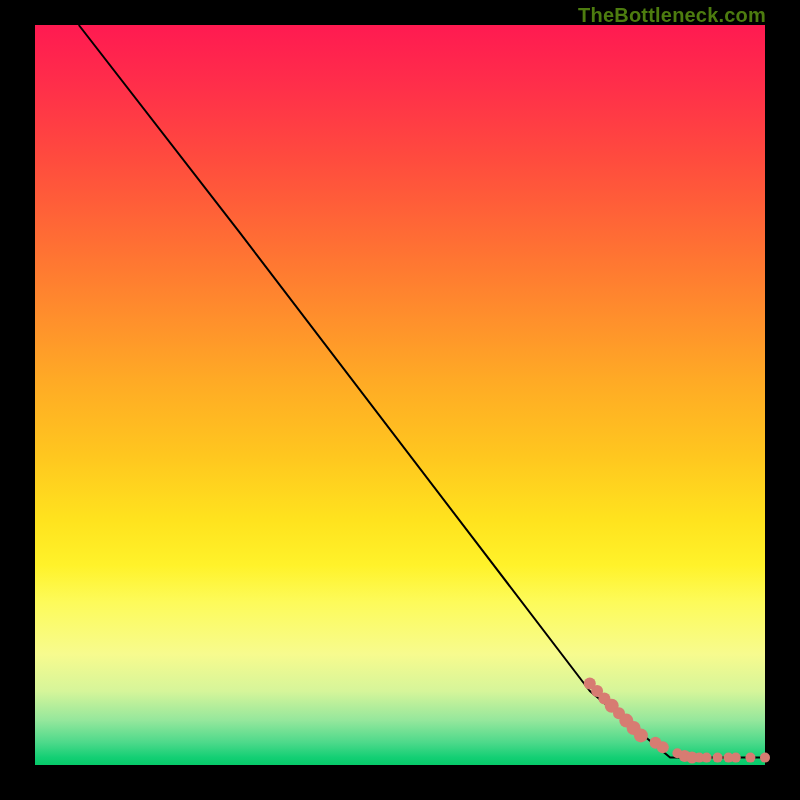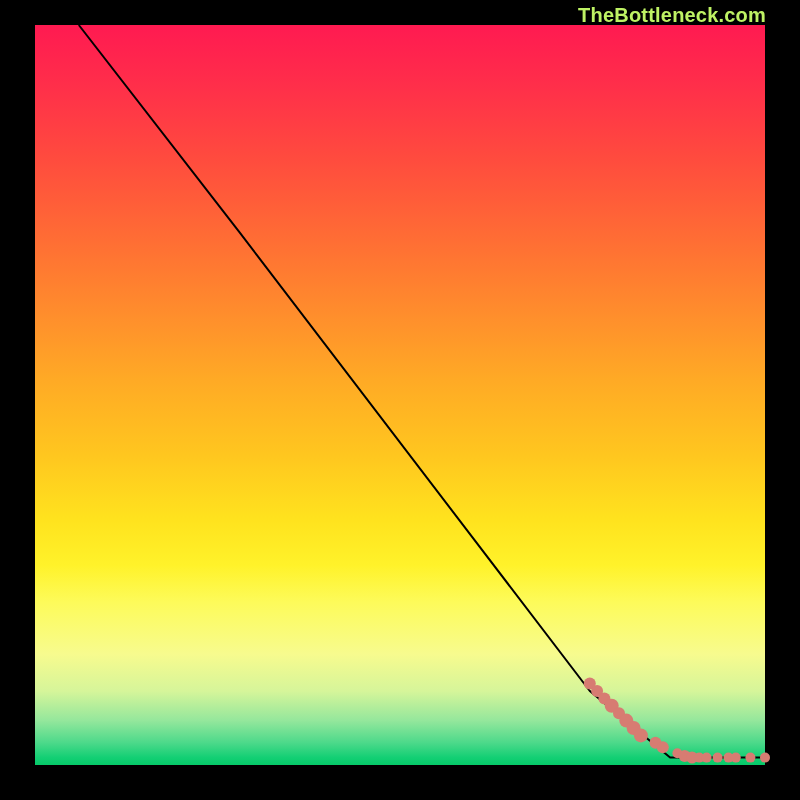--- a/index.html
+++ b/index.html
@@ -41,21 +41,21 @@
       #94e79c 94%,
       #4cd98a 97%,
       #13cf74 99%,
       #06c969 100%
     );
   }
   .watermark {
     position: absolute;
     top: 4px;
     right: 34px;
-    color: #bef264;
+    color: #4d7c0f;
     font-size: 20px;
     font-weight: 600;
     letter-spacing: 0.2px;
     user-select: none;
   }
   svg.overlay {
     position: absolute;
     left: 0;
     top: 0;
     width: 730px;

